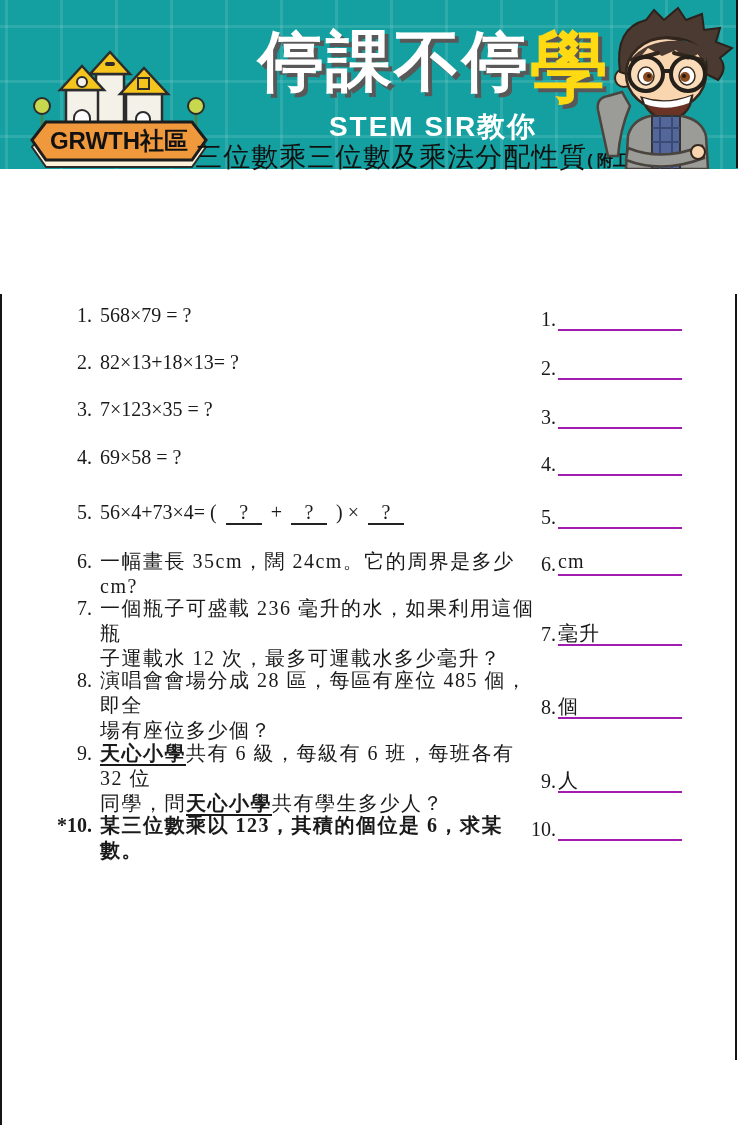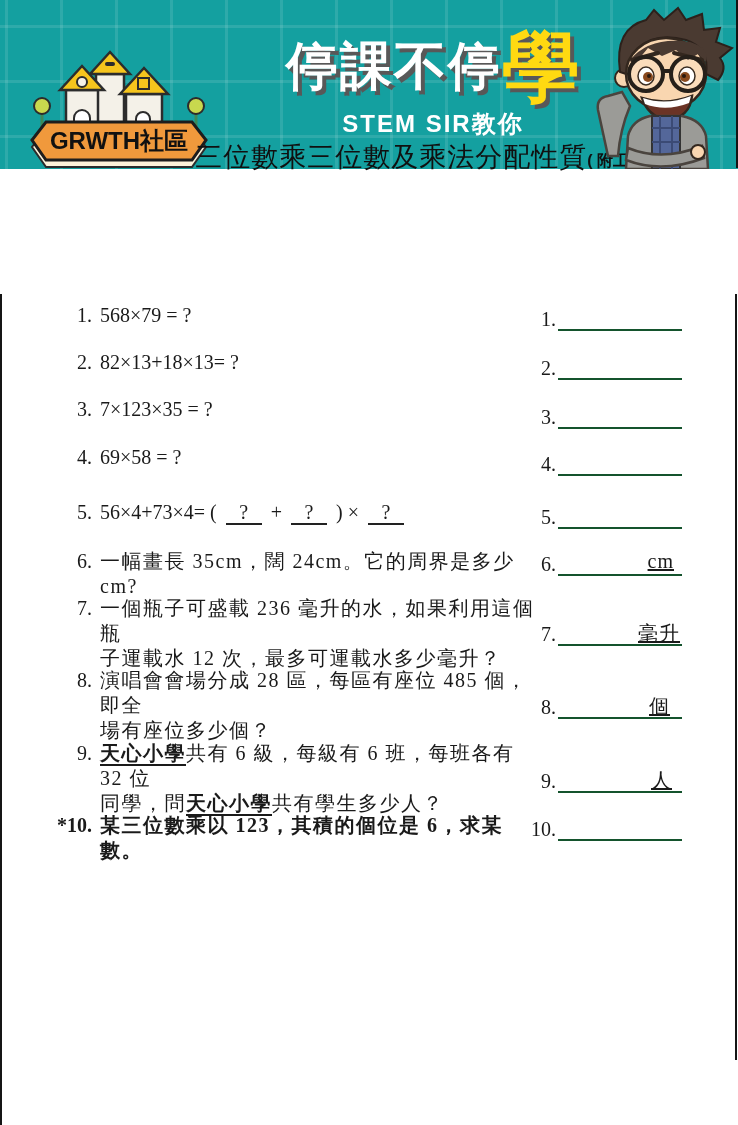--- a/index.html
+++ b/index.html
@@ -11,26 +11,26 @@
   .header{position:absolute;left:0;top:0;width:738px;height:169px;
     background-color:#14a0a0;
     background-image:
       linear-gradient(to right, rgba(255,255,255,0.11) 3px, transparent 3px),
       linear-gradient(to bottom, rgba(255,255,255,0.11) 3px, transparent 3px);
     background-size:55px 55px;background-position:5px 25px;
     font-family:"Liberation Sans","DejaVu Sans",sans-serif;}
   .logo{position:absolute;left:28px;top:16px;}
   .header-center{position:absolute;left:168px;top:0;width:530px;text-align:center;}
   .title-row{position:relative;margin-top:16px;height:100px;white-space:nowrap;}
-  .title-main{font-size:52px;font-weight:900;color:#ffffff;letter-spacing:2px;
+  .title-main{font-size:66px;font-weight:900;color:#ffffff;letter-spacing:2px;
     text-shadow:4px 4px 0 #585858;}
   .title-accent{font-size:78px;font-weight:900;color:#ffd911;vertical-align:-10px;
     text-shadow:4px 4px 0 #585858;}
   .subtitle{position:absolute;left:0;top:108px;width:530px;text-align:center;
-    font-size:24px;font-weight:800;color:#ffffff;letter-spacing:2px;}
+    font-size:28px;font-weight:800;color:#ffffff;letter-spacing:2px;}
   .topic-row{position:absolute;left:-18px;top:139px;width:566px;text-align:center;
     white-space:nowrap;color:#101010;}
   .topic{font-size:27px;font-weight:400;letter-spacing:1px;}
   .topic-note{font-size:16px;font-weight:800;}
   .mascot{position:absolute;right:0;top:6px;}
 
   
   .edge{position:absolute;background:#151515;width:2px;}
   .edge-left{left:0;top:294px;height:831px;}
   .edge-right{left:735px;top:294px;height:766px;}
@@ -41,22 +41,22 @@
   .qnum{position:absolute;left:0;top:0;width:92px;text-align:right;}
   .qtext{display:block;margin-left:100px;}
   .zh{letter-spacing:1.5px;}
   .blank{display:inline-block;min-width:36px;text-align:center;
          border-bottom:2px solid #222;margin:0 9px;line-height:22px;}
   .u{text-decoration:underline;text-underline-offset:4px;font-weight:bold;}
 
   .a{position:absolute;left:516px;font-size:20px;color:#1a1a1a;white-space:nowrap;}
   .anum{display:inline-block;width:40px;text-align:right;vertical-align:bottom;}
   .aline{display:inline-block;width:124px;height:24px;margin-left:2px;
-         border-bottom:2px solid #14532d;text-align:right;vertical-align:bottom;
-         letter-spacing:1px;text-decoration:underline;}
+         border-bottom:2px solid #a21caf;text-align:left;vertical-align:bottom;
+         letter-spacing:1px;}
   .aline .pad-cm{padding-right:8px;}
   .aline .pad-ml{padding-right:2px;}
   .aline .pad-ge{padding-right:12px;}
   .aline .pad-pe{padding-right:10px;}
 </style>
 </head>
 <body>
 
 <div class="page">
 

